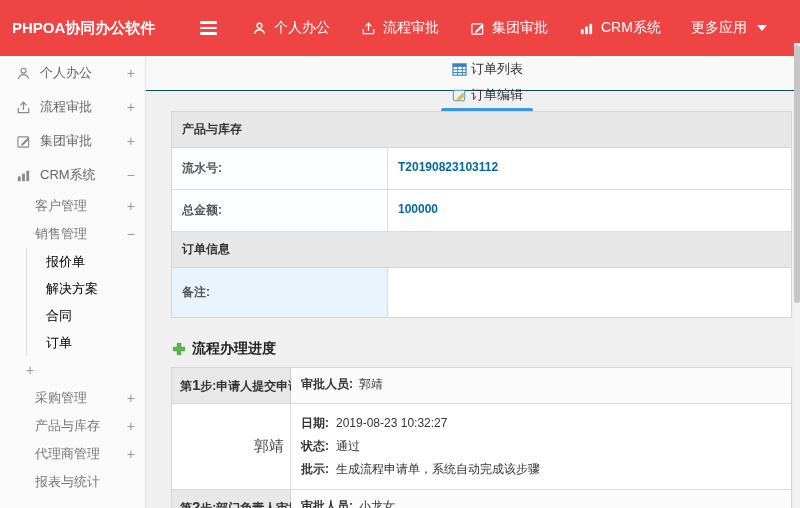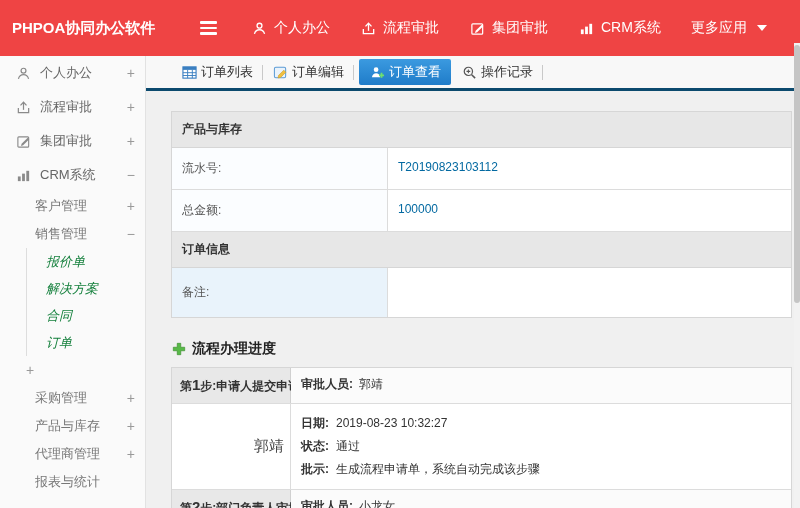--- a/index.html
+++ b/index.html
@@ -21,39 +21,39 @@
 
   
   .sidebar { width: 146px; background: #fafafa; border-right: 1px solid #e2e2e2; overflow: hidden; }
   .sb-item { height: 34px; display: flex; align-items: center; padding: 0 10px 0 15px;
     color: #666; font-size: 13px; cursor: pointer; }
   .sb-item .sb-label { margin-left: 9px; flex: 1; white-space: nowrap; }
   .sb-toggle { color: #999; font-size: 14px; }
   .sb-item.active { height: 45px; color: #3c8de0; border-bottom: 1px solid #e8e8e8; background: #fcfcfc; }
   .sb-item.lvl1 { height: 28px; padding-left: 26px; color: #777; }
   .sb-group { margin-left: 26px; border-left: 1px solid #ddd; }
-  .sb-item.lvl2 { height: 27px; padding-left: 10px; color: #15803d; font-style: italic; }
+  .sb-item.lvl2 { height: 27px; padding-left: 10px; color: #000000; }
   .sb-icon { display: flex; width: 16px; justify-content: center; }
 
   
   .main { flex: 1; display: flex; flex-direction: column; background: #f0f0f0; min-width: 0; }
-  .tabbar { height: 35px; background: #f8f8f8; border-bottom: 3px solid #0c4a6e;
-    display: flex; align-items: center; padding-left: 28px; }
+  .tabbar { height: 35px; background: #f8f8f8; border-bottom: 1px solid #0c4a6e;
+    display: flex; align-items: center; padding-left: 28px; flex-direction: column; }
   .tab { display: flex; align-items: center; gap: 4px; font-size: 13px; color: #333;
     padding: 4px 7px; cursor: pointer; white-space: nowrap; }
   .tab.active { background: linear-gradient(#3b9ae0, #1f7cc9); color: #fff; border-radius: 2px;
     padding: 4px 10px; margin: 0 3px; }
   .tab-sep { width: 1px; height: 15px; background: #c9c9c9; margin: 0 2px; }
 
   .content { flex: 1; padding: 20px 8px 0 25px; overflow: hidden; }
 
   .info-table { background: #fff; border: 1px solid #d6d6d6; }
   .sec-header { background: #e7e7e7; border-bottom: 1px solid #d6d6d6; font-weight: bold;
     font-size: 12px; color: #333; padding: 9px 10px; }
-  .info-row { display: flex; border-bottom: 1px solid #dcdcdc; background: #fff; }
+  .info-row { display: flex; border-bottom: 1px solid #dcdcdc; background: #fff; font-weight: bold; }
   .info-row:last-child { border-bottom: none; }
   .info-label { width: 216px; border-right: 1px solid #dcdcdc; padding: 12px 10px;
     font-size: 12px; color: #555; background: #fbfdff; }
   .info-value { flex: 1; padding: 12px 10px; font-size: 12px; color: #0369a1; }
   .remark .info-label { background: #e9f3fb; padding: 16px 10px; }
 
   .progress-heading { display: flex; align-items: center; gap: 5px; margin: 22px 0 9px 0;
     font-size: 14px; font-weight: bold; color: #222; }
 
   .step-table { background: #fff; border: 1px solid #d6d6d6; }

